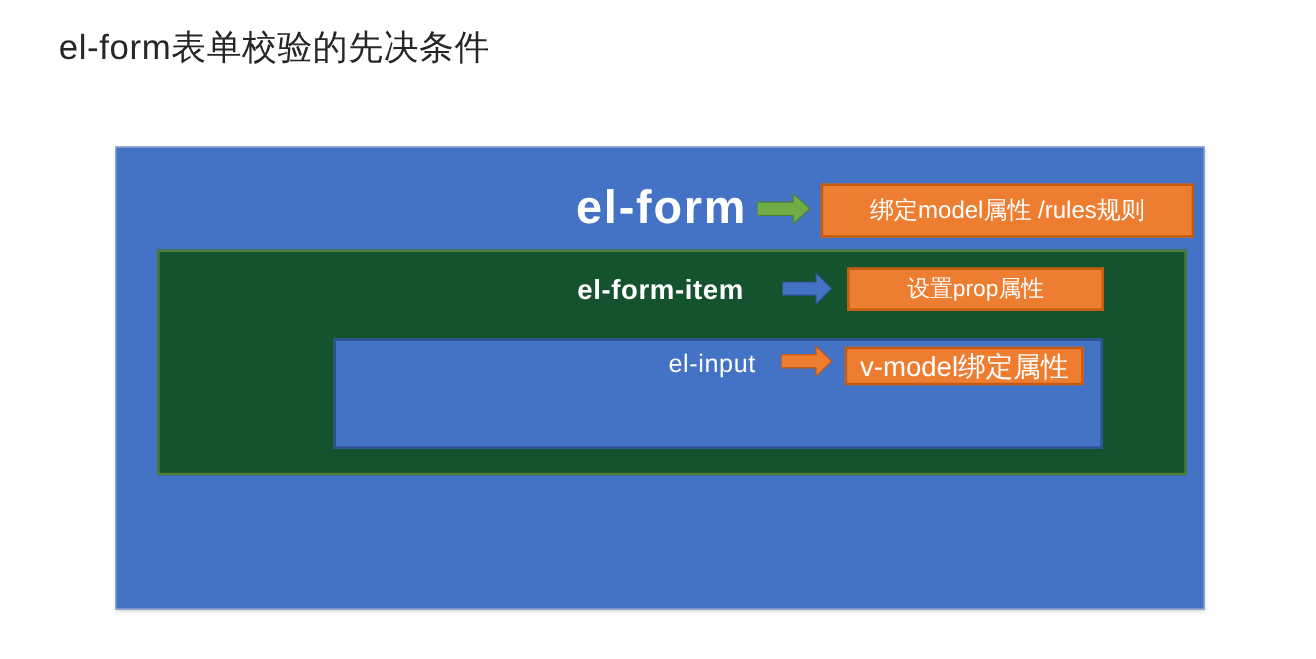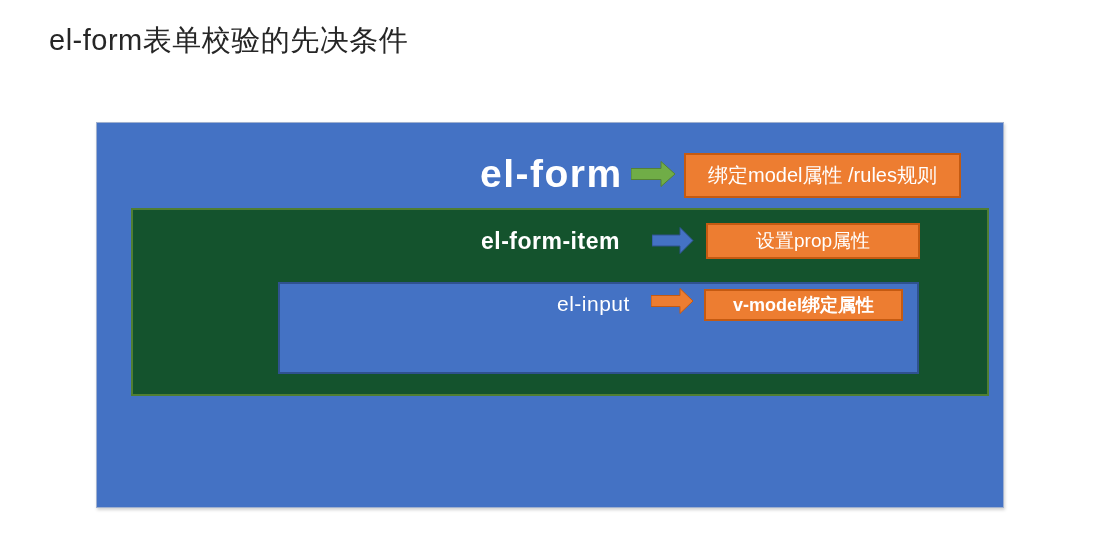--- a/index.html
+++ b/index.html
@@ -103,38 +103,37 @@
     border: 2px solid #C55A11;
     color: #ffffff;
     display: flex;
     align-items: center;
     justify-content: center;
     white-space: nowrap;
   }
   .obox1 {
     left: 587px;
     top: 30px;
-    width: 277px;
+    width: 311px;
     height: 45px;
     font-size: 20px;
   }
   .obox2 {
     left: 573px;
     top: 13px;
     width: 214px;
     height: 36px;
     font-size: 19px;
   }
   .obox3 {
     left: 424px;
     top: 5px;
     width: 199px;
     height: 32px;
-    font-size: 18px;
-    font-weight: bold;
+    font-size: 23px;
   }
 </style>
 </head>
 <body>
 
 <div class="stage">
 
   <h1 class="title">el-form表单校验的先决条件</h1>
 
   <div class="outer-box">

